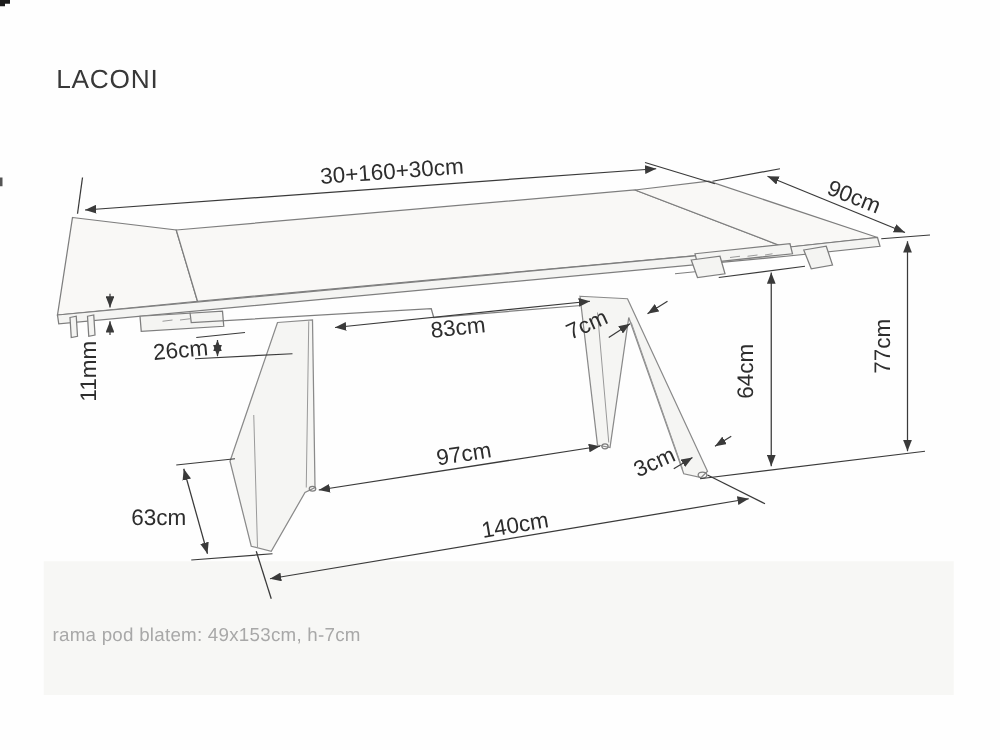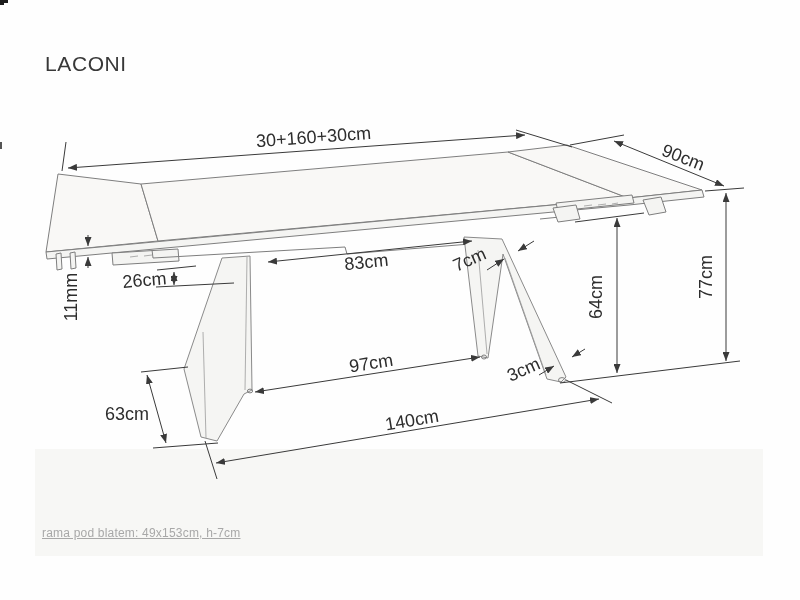--- a/index.html
+++ b/index.html
@@ -1,22 +1,22 @@
 <!DOCTYPE html>
 <html><head>
 <meta charset="utf-8">
 <style>
   html,body{margin:0;padding:0;background:#e9e9e9;}
   .stage{position:relative;width:800px;height:600px;background:#fefefe;overflow:hidden;
          font-family:"Liberation Sans",sans-serif;}
   .stage svg{position:absolute;left:0;top:0;}
   .title{position:absolute;left:45px;top:52px;font-size:21px;letter-spacing:.6px;
          color:#383838;font-weight:400;}
-  .footer-note{position:absolute;left:42px;top:526px;font-size:12px;letter-spacing:.2px;
-         color:#a8a8a8;text-decoration:underline;}
+  .footer-note{position:absolute;left:42px;top:500px;font-size:15px;letter-spacing:.2px;
+         color:#a8a8a8;}
   
   .tline{stroke:#7e7e7e;stroke-width:1;fill:none;}
   .tfill{stroke:#7e7e7e;stroke-width:1;fill:#f9f8f6;}
   .tfill2{stroke:#7e7e7e;stroke-width:1;fill:#f4f4f2;}
   .tfill3{stroke:#8a8a8a;stroke-width:1;fill:#f5f5f3;}
   .faint{stroke:#9a9a9a;stroke-width:.8;fill:none;}
   .dim{stroke:#3a3a3a;stroke-width:1;fill:none;}
   .lbl{font-family:"Liberation Sans",sans-serif;font-size:18px;fill:#2d2d2d;}
 </style>
 </head>

